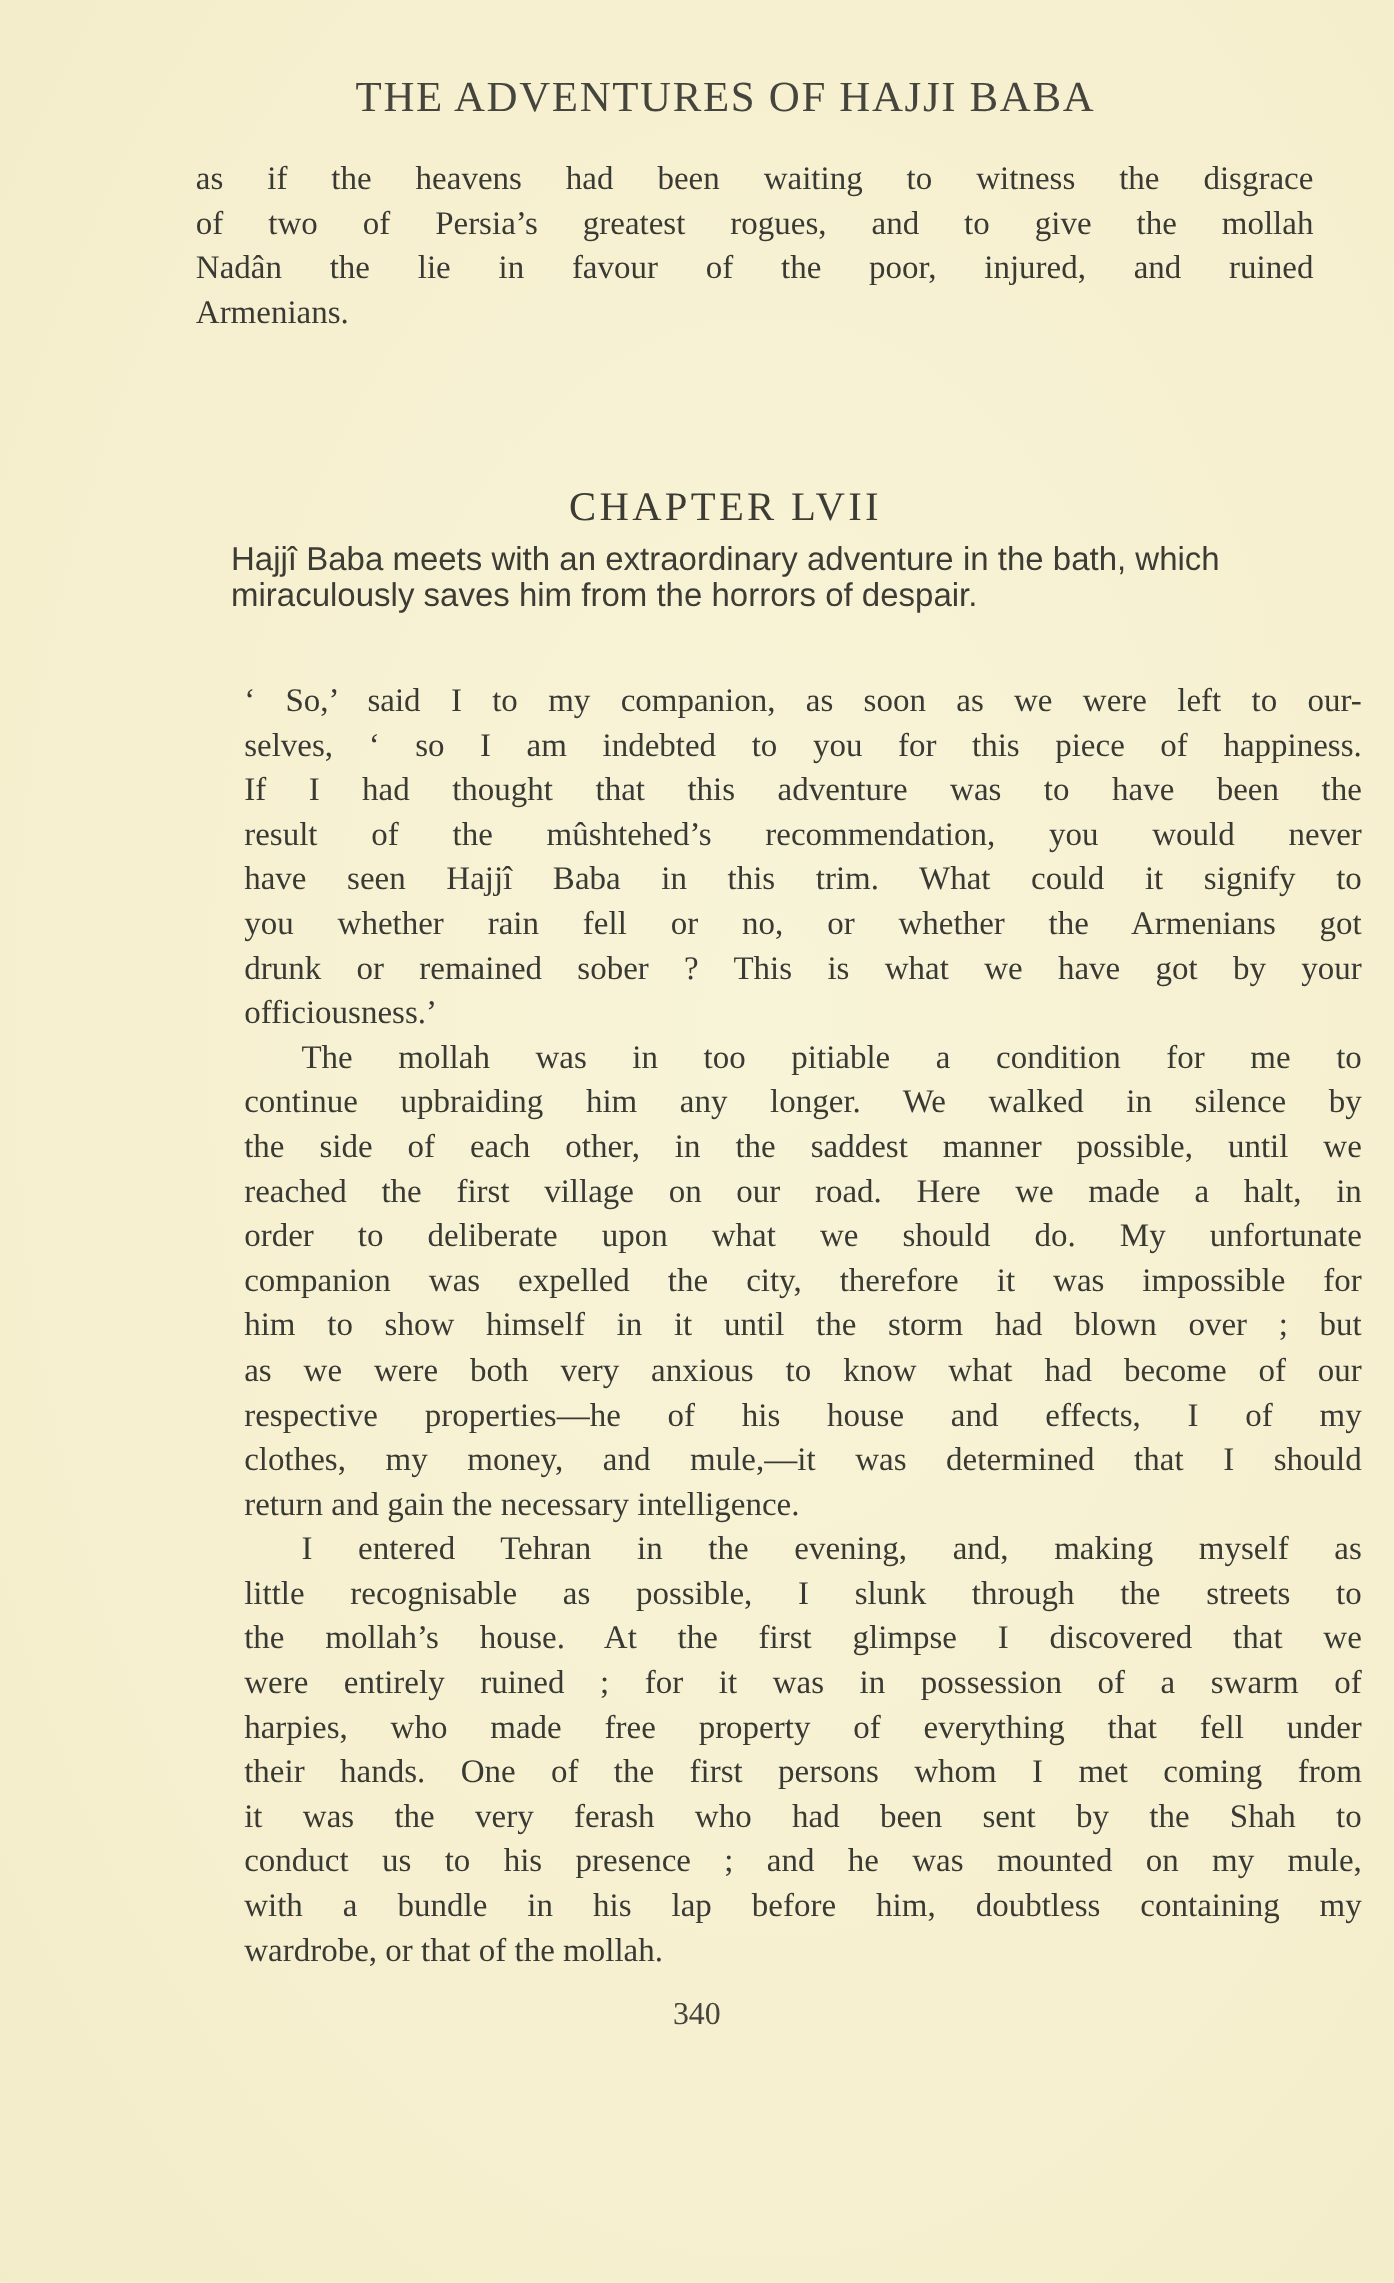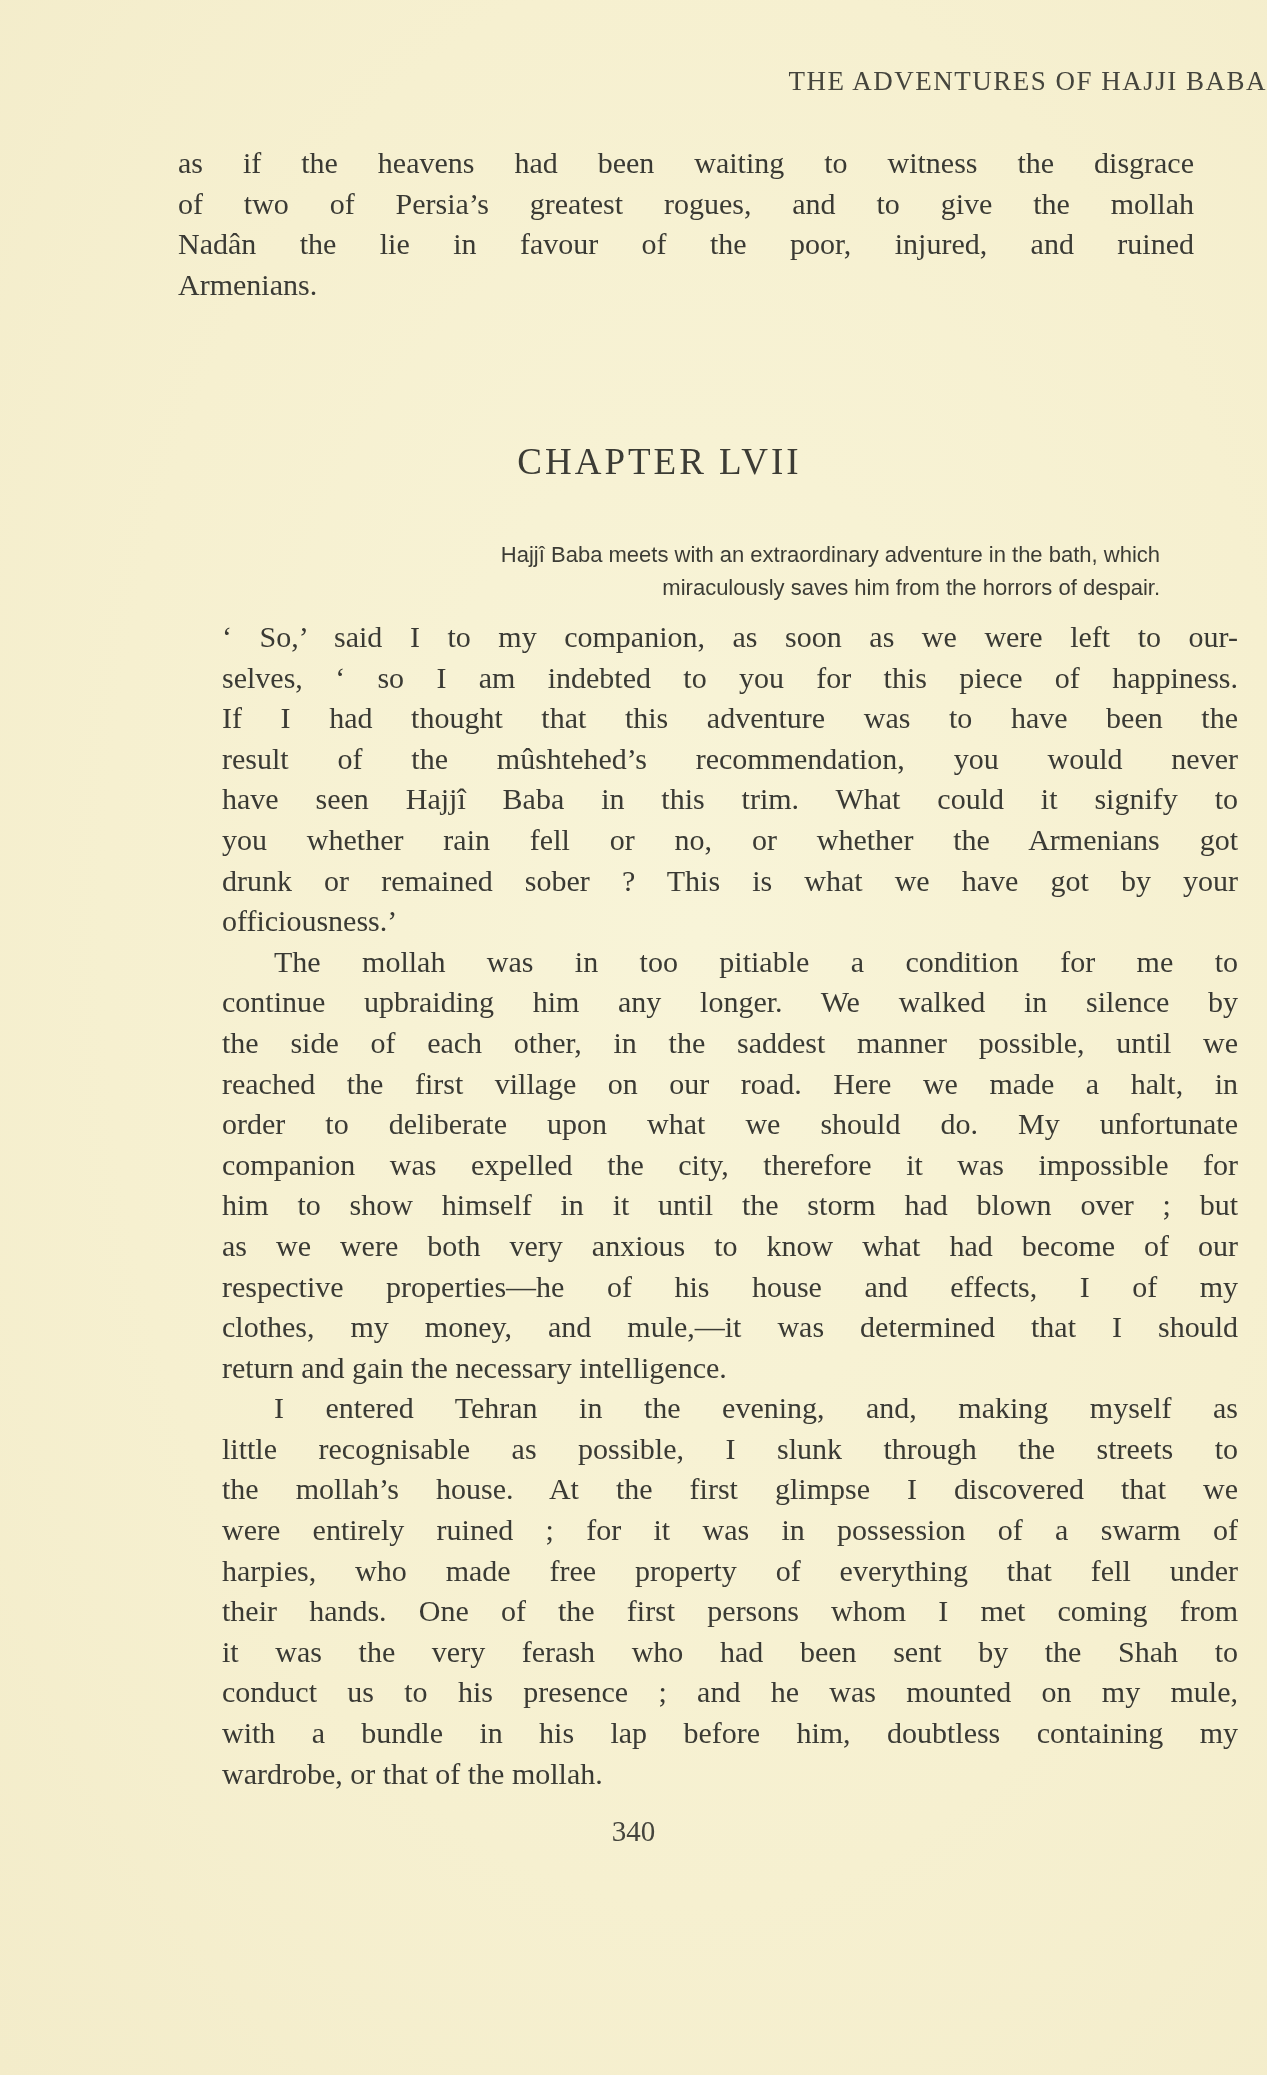--- a/index.html
+++ b/index.html
@@ -20,22 +20,22 @@
       left: 0; top: 0;
       width: 1267px;
       height: 2075px;
       background: radial-gradient(ellipse at 55% 45%, #f8f4d8 0%, #f6f0d0 60%, #f3ecca 100%);
     }
     .running-head {
       position: absolute;
       left: 0;
       width: 1267px;
       top: 66px;
-      text-align: right;
-      font-size: 27px;
+      text-align: center;
+      font-size: 39px;
       letter-spacing: 1.5px;
       color: #45453d;
       padding-left: 52px;
       box-sizing: border-box;
     }
     .block {
       position: absolute;
       left: 178px;
       width: 1016px;
     }
@@ -64,24 +64,24 @@
       font-size: 37px;
       letter-spacing: 3px;
       color: #3c3c35;
       padding-left: 52px;
       box-sizing: border-box;
     }
     .argument {
       position: absolute;
       left: 210px;
       width: 950px;
-      top: 538px;
-      text-align: right;
+      top: 492px;
+      text-align: left;
       font-family: "Liberation Sans", "DejaVu Sans", sans-serif;
-      font-size: 22px;
+      font-size: 30px;
       line-height: 33px;
       color: #3c3c35;
     }
     .argument span { display: block; }
     .folio {
       position: absolute;
       left: 0;
       width: 1267px;
       top: 1815px;
       text-align: center;

